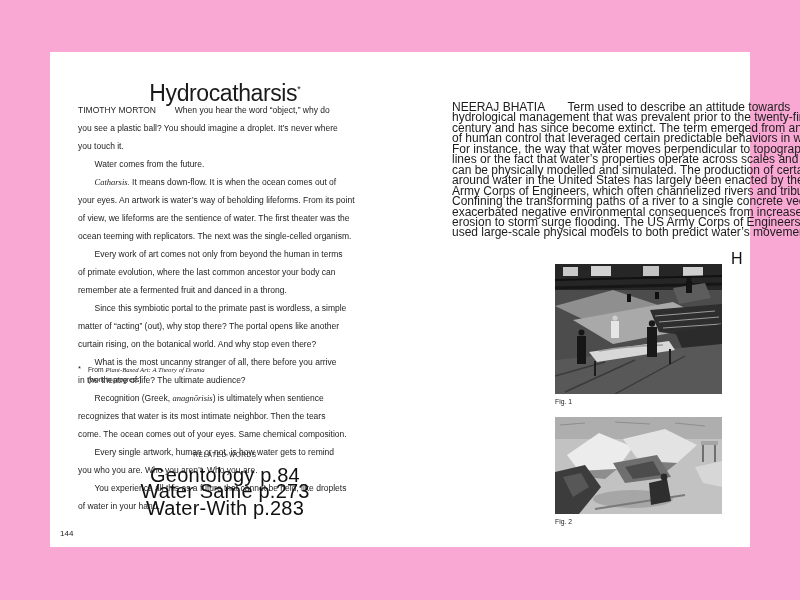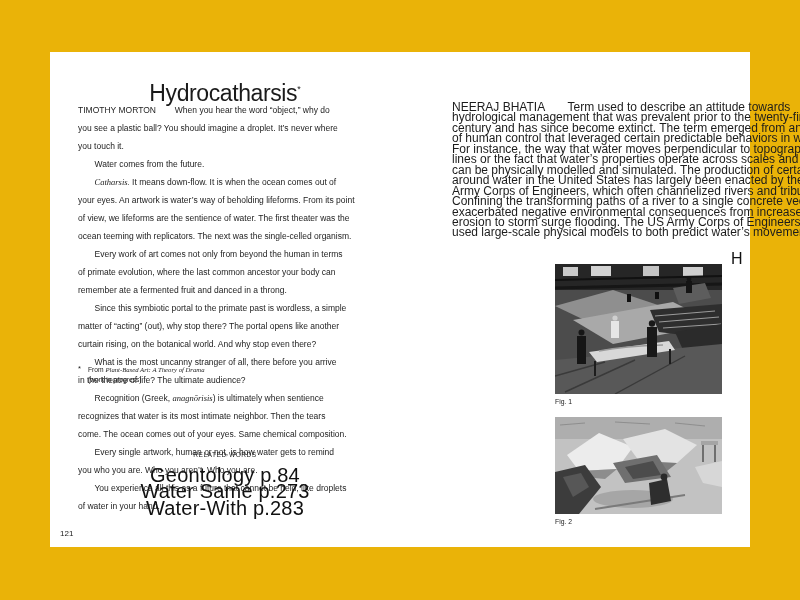--- a/index.html
+++ b/index.html
@@ -1,18 +1,18 @@
 <!DOCTYPE html>
 <html><head>
 <meta charset="utf-8">
 <style>
   html,body { margin:0; padding:0; }
   .canvas {
     position:relative; width:800px; height:600px; overflow:hidden;
-    background:#eab308;
+    background:#f9a8d4;
     font-family:"Liberation Sans", sans-serif;
     color:#1a1a1a;
   }
   .spread {
     position:absolute; left:50px; top:52px; width:700px; height:495px;
     background:#ffffff;
   }
   .page-title {
     position:absolute; text-align:center; font-size:23px; font-weight:400;
     letter-spacing:-0.4px; line-height:1; white-space:nowrap;
@@ -89,21 +89,21 @@
 
     <div class="related">
       <div class="related-label">RELATED WORDS</div>
       <div class="related-list">
         <div>Geontology p.84</div>
         <div>Water Same p.273</div>
         <div>Water-With p.283</div>
       </div>
     </div>
 
-    <div class="folio">121</div>
+    <div class="folio">144</div>
 
 
     <div class="body-text body-right"><span>NEERAJ BHATIA       Term used to describe an attitude towards
 hydrological management that was prevalent prior to the twenty-first
 century and has since become extinct. The term emerged from an ethos
 of human control that leveraged certain predictable behaviors in water.
 For instance, the way that water moves perpendicular to topographic
 lines or the fact that water’s properties operate across scales and thereby
 can be physically modelled and simulated. The production of certainty
 around water in the United States has largely been enacted by the US

